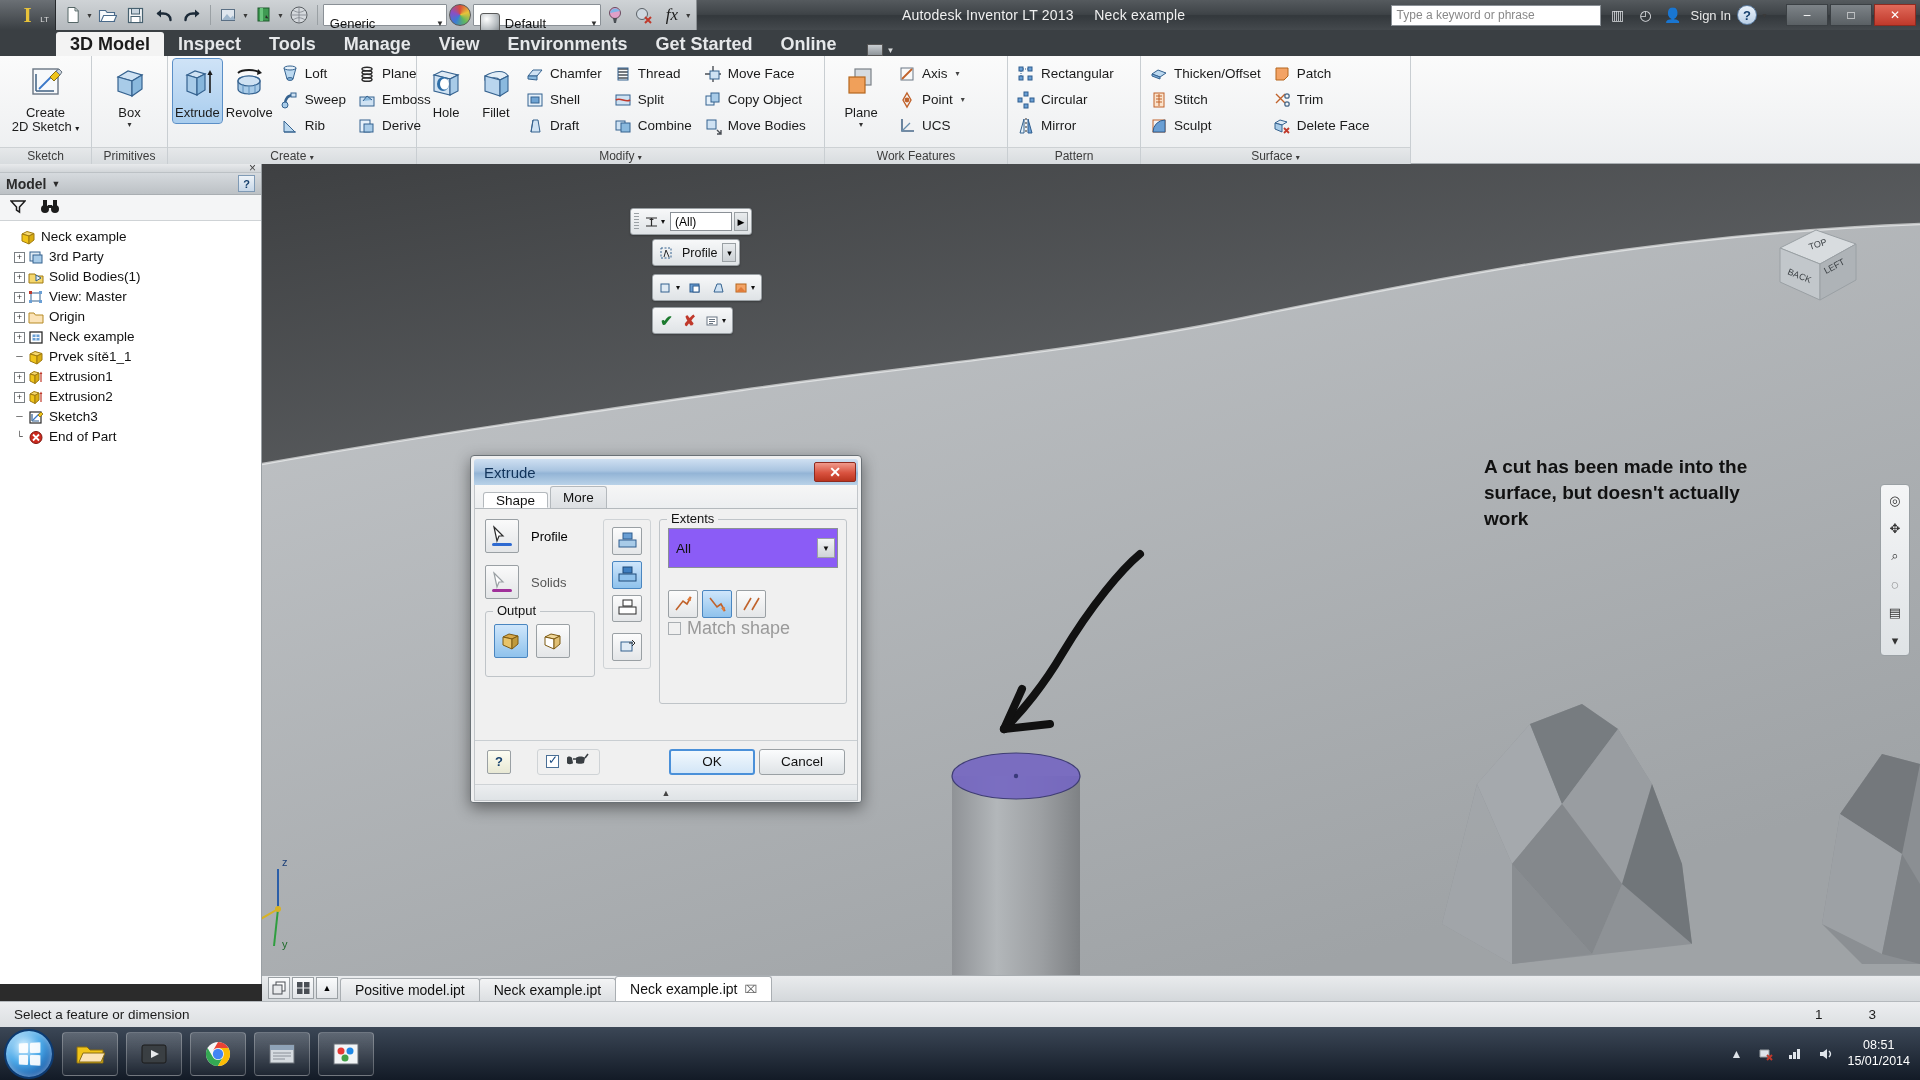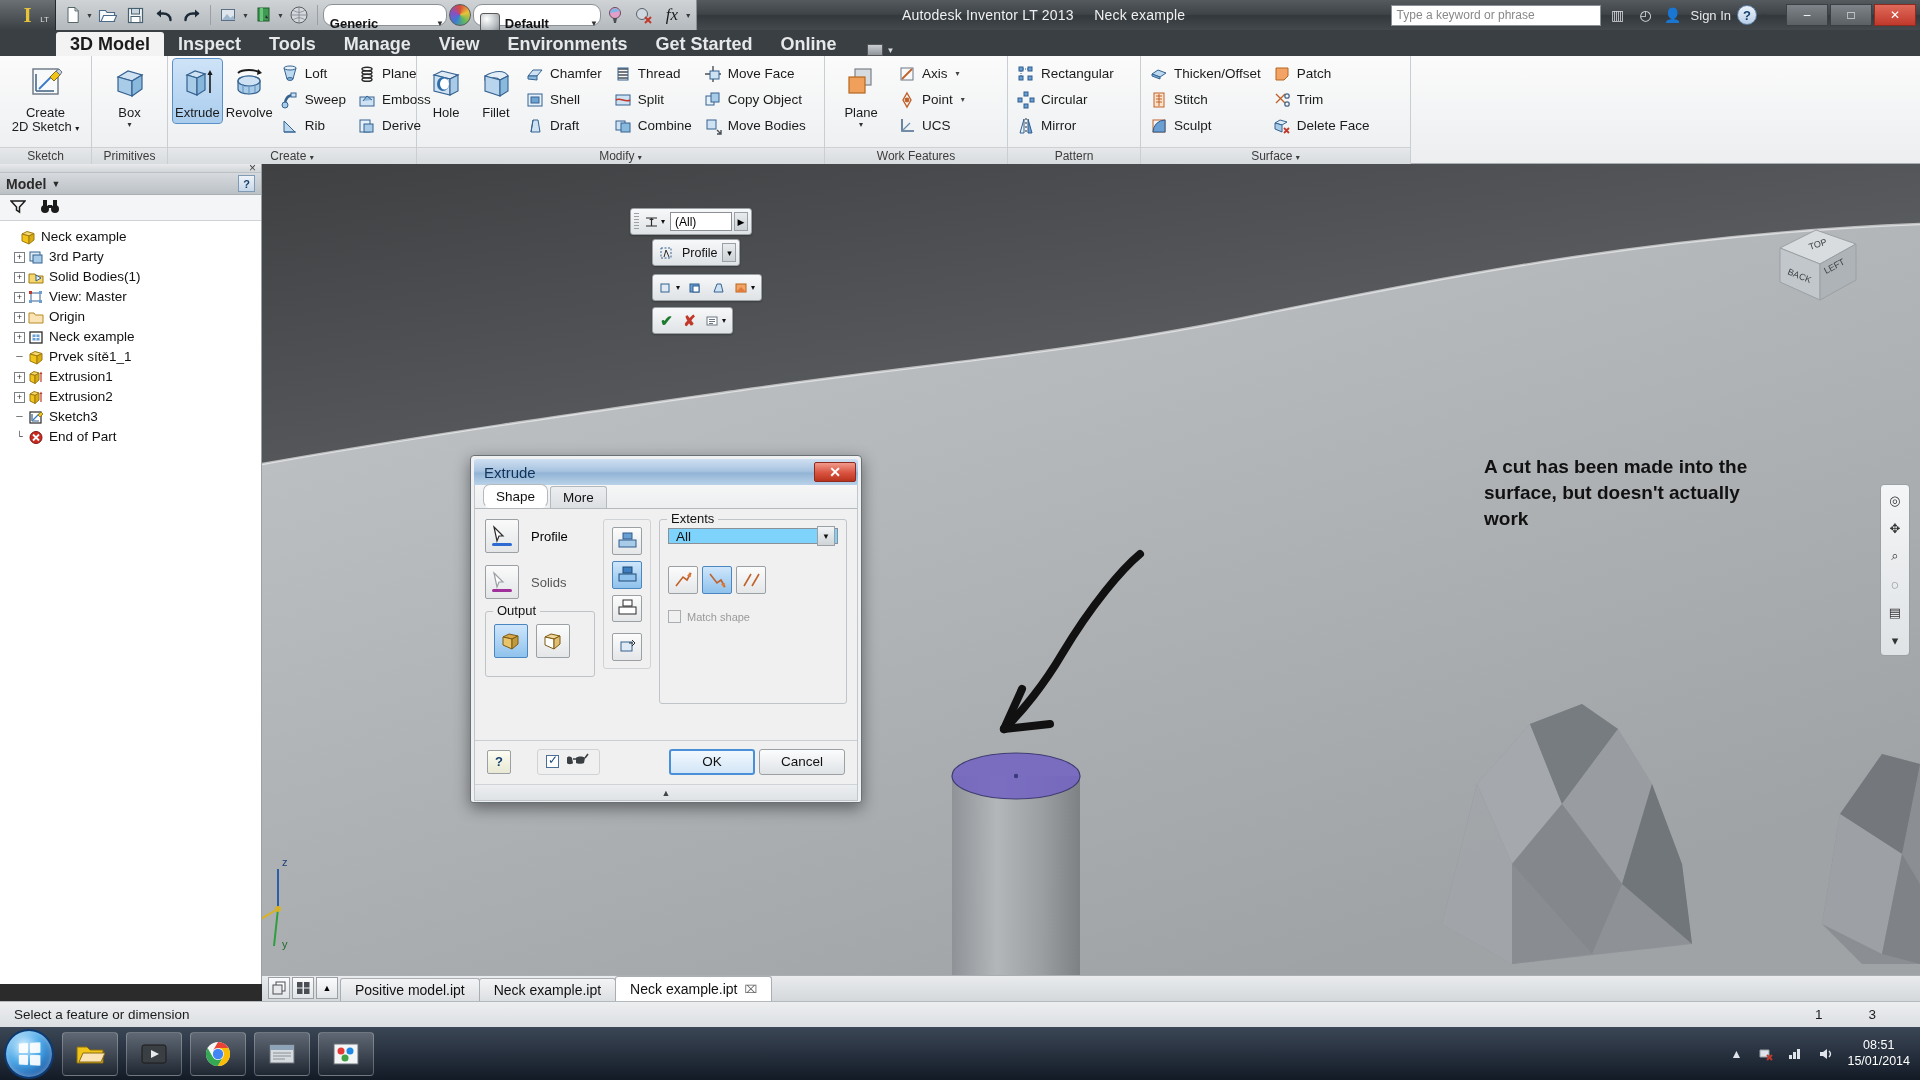--- a/index.html
+++ b/index.html
@@ -27,21 +27,21 @@
   .inv-logo .cv { position: absolute; right: 6px; bottom: 6px; color:#ddd; font-size: 8px; }
   .qat { display: flex; align-items: center; height: 30px; gap: 2px; padding: 0 4px;
     background: linear-gradient(to bottom,#cfd3d6,#b4b9bd); border-right: 1px solid #8b9094;}
   .qbtn { width: 26px; height: 26px; display: flex; align-items: center; justify-content: center;
     border-radius: 2px; cursor: default; }
   .qsep { width: 1px; height: 20px; background: #9aa0a4; margin: 0 3px; }
   .qcaret { font-size: 7px; color: #3a3a3a; margin-left: -2px; }
   .combo {
     height: 22px; min-width: 124px; background: #fff; border: 1px solid #8a9096;
     display: flex; align-items: center; padding: 16px 2px 0 6px; font-size: 13px; color: #111;
-    justify-content: space-between; border-radius: 9px; font-weight: bold;
+    justify-content: space-between; border-radius: 1px;
   }
   .combo .arrow { font-size: 8px; color: #333; padding-left: 8px; }
   .combo.wide { min-width: 128px; }
   .swatch-ball { width: 22px; height: 22px; border-radius: 50%;
     background: conic-gradient(#d94b3a, #e8c33a, #5fb85f, #3a7bd5, #8a4fc4, #d94b3a);
     border: 1px solid #5a5a5a; }
   .mat-ball { width: 20px; height: 20px; border-radius: 3px;
     background: radial-gradient(circle at 32% 28%, #fff, #b9bec2 58%, #7d8388); border: 1px solid #5a5a5a; }
   .titletext { flex: 1; text-align: center; color: #f0f0f0; font-size: 14px; letter-spacing: .2px; }
   .searchbox { width: 210px; height: 21px; background: #fff; border: 1px solid #8a9096;
@@ -152,45 +152,45 @@
     background: linear-gradient(#f09a8c,#d9523f 55%,#b9341f);
     border: 1px solid #8e2b20; color: #fff; font-size: 14px; font-weight: bold;
     display:flex;align-items:center;justify-content:center;}
   .dlg-body { background: #f0f0f0; border: 1px solid #c2c6ca; border-top: none;
     height: 316px; position: relative; }
   .tabs { display: flex; align-items: flex-end; height: 24px; padding-left: 8px;
     border-bottom: 1px solid #b4b9bd; background: linear-gradient(#f6f6f6,#eceef0);}
   .tab { height: 22px; padding: 0 12px; font-size: 13.5px; color:#111;
     display:flex;align-items:center; border:1px solid #b4b9bd; border-bottom:none; border-radius: 3px 3px 0 0;
     background: linear-gradient(#eceef0,#dcdfe2); margin-right: 2px;}
-  .tab.active { background: #fff; height: 24px; border-bottom: 1px solid #fff; border-radius: 7px; }
+  .tab.active { background: #fff; height: 16px; border-bottom: 1px solid #fff; }
   .dlg-content { padding: 10px 10px 0 10px; display: flex; gap: 8px; }
   .colA { width: 110px; }
   .pickrow { display: flex; align-items: center; gap: 12px; margin-bottom: 12px;}
   .pickbtn { width: 34px; height: 34px; background: linear-gradient(#fafafa,#e3e5e7);
     border: 1px solid #9aa0a4; border-radius: 2px; position: relative;}
   .pickbtn .ul { position: absolute; left: 6px; right: 6px; bottom: 6px; height: 3px; border-radius:2px;}
   .grp { border: 1px solid #bfc4c8; border-radius: 3px; padding: 8px; position: relative; }
   .grp > .legend { position: absolute; top: -9px; left: 7px; background: #f0f0f0;
     padding: 0 4px; font-size: 13px; color: #111; }
   .colB { width: 48px; display: flex; flex-direction: column; align-items: center; gap: 6px;
     border: 1px solid #cfd3d6; border-radius: 3px; padding: 7px 0; height: 150px; }
   .opbtn { width: 30px; height: 28px; border: 1px solid #9aa0a4; border-radius: 2px;
     background: linear-gradient(#fcfcfc,#e4e6e8); display:flex;align-items:center;justify-content:center;}
   .opbtn.sel { background: linear-gradient(#cfe6fb,#8fc2ec); border-color:#4a86c0; }
   .colC { flex: 1; }
-  .select { height: 16px; background: #7dd3fc; border: 1px solid #8a9096; display: flex;
+  .select { height: 40px; background: #8b5cf6; border: 1px solid #8a9096; display: flex;
     align-items: center; padding: 0 2px 0 7px; font-size: 13.5px; color: #111; justify-content: space-between;}
   .select .btn { width: 18px; height: 20px; background: linear-gradient(#f2f4f6,#cfd4d8);
     border: 1px solid #9aa0a4; display:flex;align-items:center;justify-content:center;font-size:8px;}
   .dirrow { display: flex; gap: 4px; margin-top: 22px; }
   .dirbtn { width: 30px; height: 28px; border: 1px solid #9aa0a4; border-radius: 2px;
     background: linear-gradient(#fcfcfc,#e4e6e8); display:flex;align-items:center;justify-content:center;}
   .dirbtn.sel { background: linear-gradient(#cfe6fb,#8fc2ec); border-color:#4a86c0; }
-  .chkrow { display: flex; align-items: center; gap: 6px; margin-top: 16px; font-size: 11px; color: #9a9a9a;}
+  .chkrow { display: flex; align-items: center; gap: 6px; margin-top: 0; font-size: 18px; color: #9a9a9a;}
   .chk { width: 13px; height: 13px; border: 1px solid #a9aeb2; background: #f0f0f0; }
   .chk.on { background:#fff; border-color:#4a6f96; position: relative;}
   .chk.on::after { content:"✓"; position:absolute; left:1px; top:-3px; font-size:12px; color:#1a4a80;}
   .dlg-foot { position: absolute; left: 0; right: 0; bottom: 18px; height: 42px;
     border-top: 1px solid #c9ced2; display: flex; align-items: center; padding: 0 12px; gap: 10px;}
   .helpbtn { width: 24px; height: 24px; border: 1px solid #9aa0a4; border-radius: 2px;
     background: linear-gradient(#fdfdf2,#e8e8d4); display:flex;align-items:center;justify-content:center;
     color:#16406e;font-weight:bold;font-size:13px;}
   .glassgrp { display:flex; align-items:center; gap:6px; border:1px solid #cfd3d6; border-radius:3px;
     padding: 3px 8px; margin-left: 16px;}

